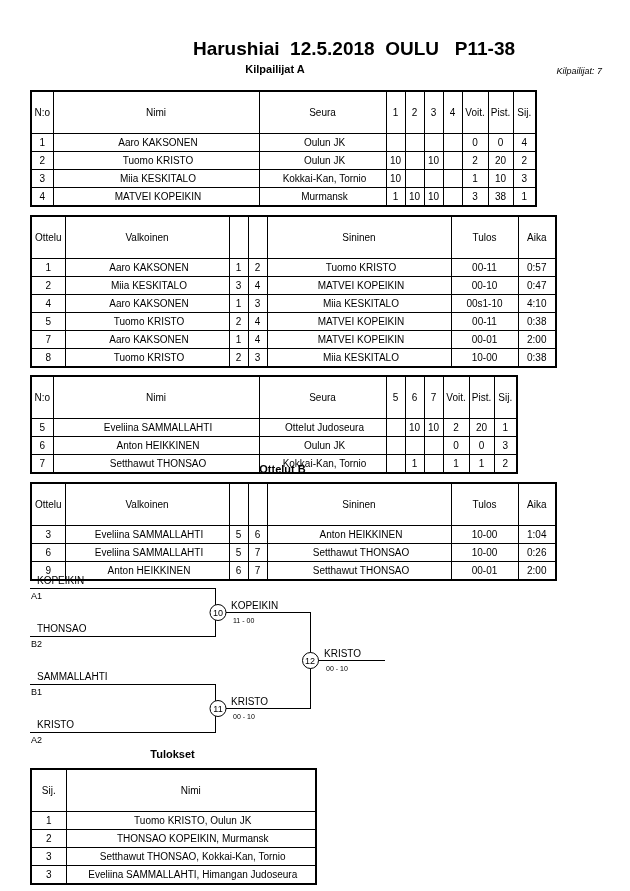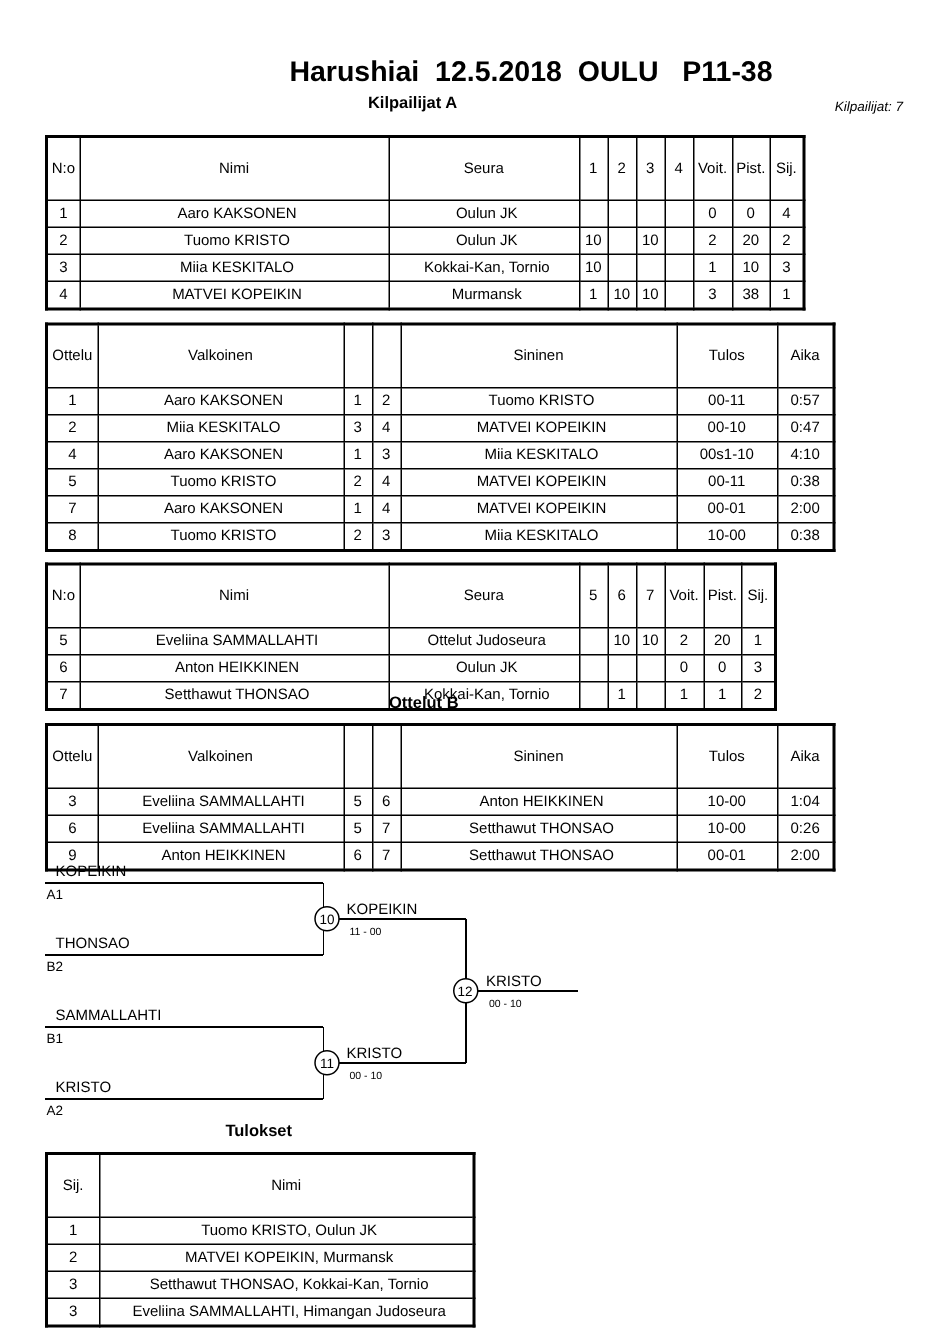--- a/index.html
+++ b/index.html
@@ -355,21 +355,21 @@
         <tr>
       <th>Sij.</th>
       <th>Nimi</th>
     </tr>
     <tr>
       <td class="c">1</td>
       <td class="l">Tuomo KRISTO, Oulun JK</td>
     </tr>
     <tr>
       <td class="c">2</td>
-      <td class="l">MATVEI KOPEIKIN, Murmansk</td>
+      <td class="l">THONSAO KOPEIKIN, Murmansk</td>
     </tr>
     <tr>
       <td class="c">3</td>
       <td class="l">Setthawut THONSAO, Kokkai-Kan, Tornio</td>
     </tr>
     <tr>
       <td class="c">3</td>
       <td class="l">Eveliina SAMMALLAHTI, Himangan Judoseura</td>
     </tr>
   </tbody>

